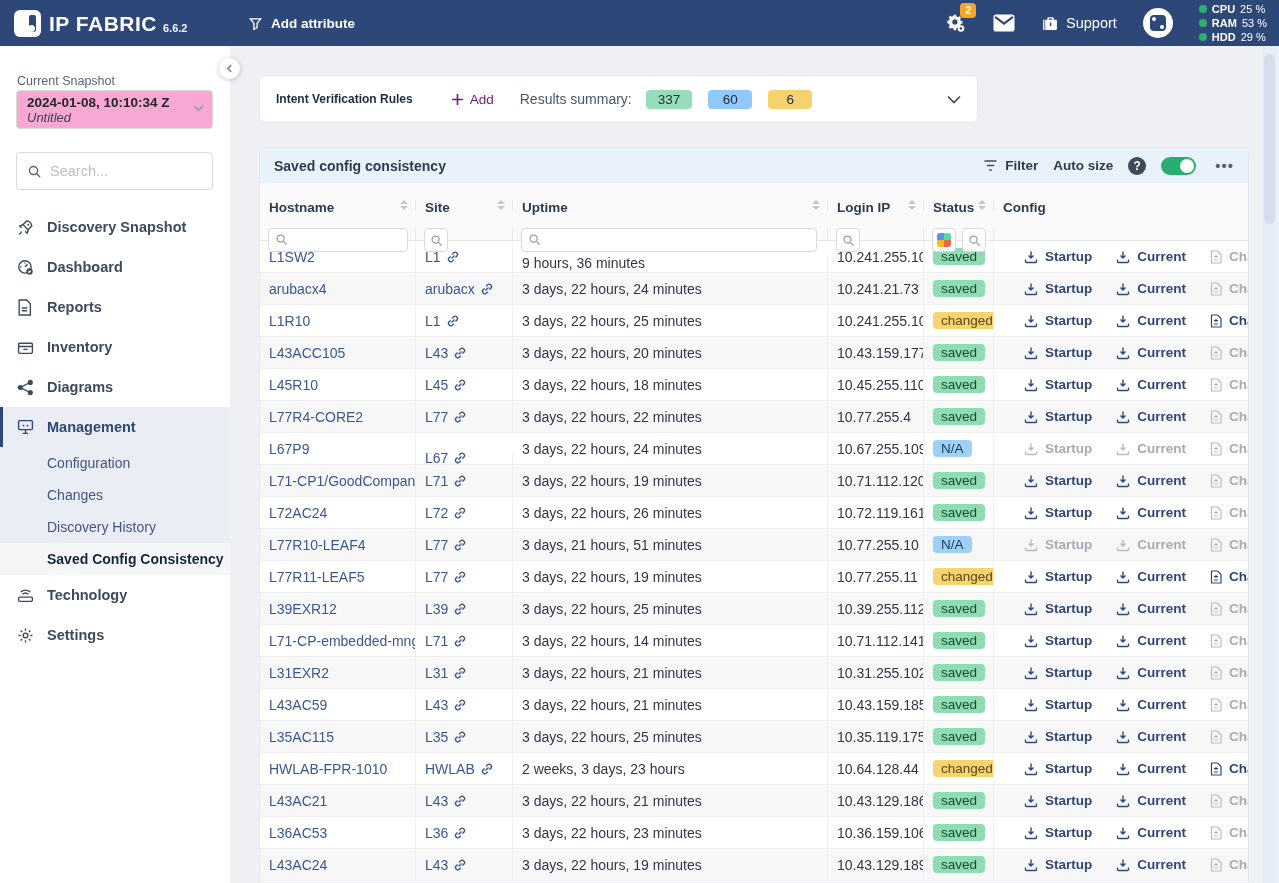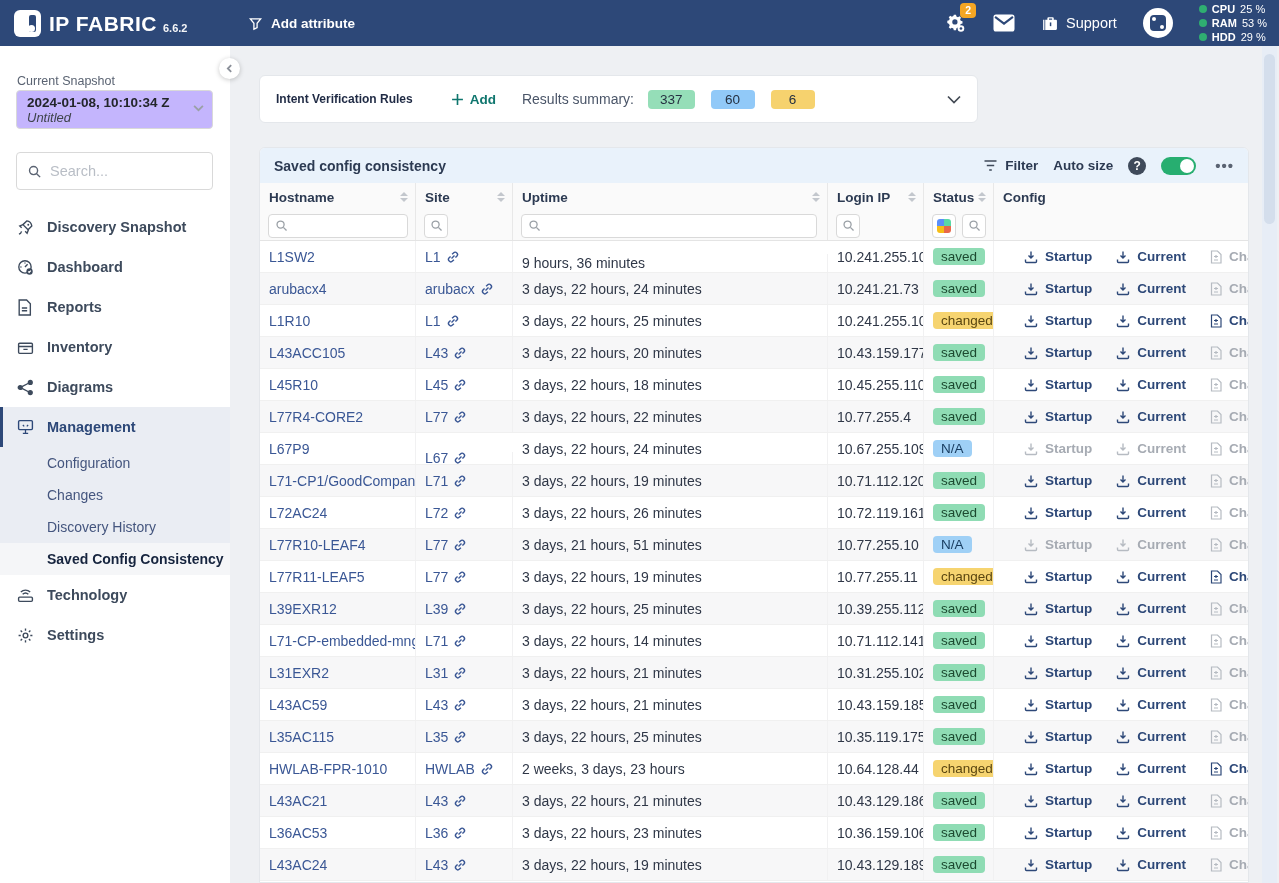--- a/index.html
+++ b/index.html
@@ -50,21 +50,21 @@
     background:#ffffff; z-index:5;
   }
   .collapse-btn {
     position:absolute; top:12px; right:-10px; width:21px; height:21px; border-radius:50%;
     background:#fff; box-shadow:0 1px 5px rgba(0,0,0,.22); display:flex; align-items:center; justify-content:center;
     color:#8a8f98; cursor:pointer; z-index:6;
   }
   .snap-label { position:absolute; top:28px; left:17px; font-size:12.5px; color:#5a6372; }
   .snap-box {
     position:absolute; top:44px; left:16px; width:197px; height:39px;
-    border:1px solid #d9d9d9; border-radius:4px; background:#c4b5fd; cursor:pointer;
+    border:1px solid #d9d9d9; border-radius:4px; background:#f9a8d4; cursor:pointer;
     padding:4px 24px 4px 10px;
   }
   .snap-date { font-size:13.5px; font-weight:700; color:#23262b; line-height:15px; }
   .snap-name { font-size:13px; font-style:italic; color:#3f444c; line-height:15px; }
   .snap-chevron { position:absolute; right:8px; top:13px; color:#9aa0a6; }
   .search-box {
     position:absolute; top:106px; left:16px; width:197px; height:38px;
     border:1px solid #d9d9d9; border-radius:4px; background:#fff;
     display:flex; align-items:center; padding:0 10px; gap:8px;
   }
@@ -85,21 +85,21 @@
   }
   .nav-sub-item.selected { background:#f5f6f8; color:#16243e; font-weight:700; }
 
   
   .intent-panel {
     position:absolute; top:75px; left:259px; width:719px; height:48px;
     background:#fff; border:1px solid #e4e7eb; border-radius:6px;
     display:flex; align-items:center; padding:0 16px;
   }
   .intent-title { font-size:12px; font-weight:700; color:#1f2a44; }
-  .intent-add { display:flex; align-items:center; gap:6px; margin-left:38px; color:#0f766e; font-size:13.5px; font-weight:700; cursor:pointer; }
+  .intent-add { display:flex; align-items:center; gap:6px; margin-left:38px; color:#701a75; font-size:13.5px; font-weight:400; cursor:pointer; }
   .intent-summary { margin-left:26px; font-size:14px; color:#4a5568; }
   .intent-badges { display:flex; gap:16px; margin-left:14px; }
   .result-badge {
     min-width:44px; padding:2px 12px; border-radius:4px; text-align:center;
     font-size:13.5px; color:#253041; cursor:pointer;
   }
   .intent-chevron { margin-left:auto; color:#434a54; cursor:pointer; }
 
   .table-panel {
     position:absolute; top:147px; left:259px; width:990px; height:736px;
@@ -115,21 +115,21 @@
   .help-circle {
     width:18px; height:18px; border-radius:50%; background:#3f4a5a; color:#fff;
     font-size:12px; font-weight:700; display:flex; align-items:center; justify-content:center; cursor:pointer;
   }
   .toggle { width:35px; height:18px; border-radius:10px; background:#27ae70; position:relative; cursor:pointer; }
   .toggle .knob { position:absolute; top:2px; right:2px; width:14px; height:14px; border-radius:50%; background:#fff; }
   .tool-dots { color:#5a6372; font-size:15px; font-weight:700; letter-spacing:1px; cursor:pointer; padding-left:4px; }
 
   .thead-row { height:28px; display:flex; background:#fafafa; }
   .tfilter-row { height:30px; display:flex; background:#fafafa; border-bottom:1px solid #e4e4e4; }
-  .th-cell, .tf-cell { position:relative; border-right:1px solid #e8e8e8; display:flex; align-items:center; }
+  .th-cell, .tf-cell { position:relative; border-right:1px solid #e8e8e8; display:flex; align-items:flex-start;margin-top:17px; }
   .th-cell { padding-left:9px; font-size:13.5px; font-weight:700; color:#2c3a52; }
   .th-cell.last, .tf-cell.last { border-right:none; }
   .sort-caret { position:absolute; right:7px; display:flex; flex-direction:column; gap:2px; }
   .sort-caret i { width:0; height:0; border-left:4px solid transparent; border-right:4px solid transparent; display:block; }
   .sort-caret i.up { border-bottom:4px solid #c3c7cd; }
   .sort-caret i.dn { border-top:4px solid #c3c7cd; }
   .tf-cell { padding-left:8px; gap:6px; }
   .filter-input { position:relative; }
   .filter-input input {
     height:24px; border:1px solid #d9d9d9; border-radius:4px; background:#fff;

